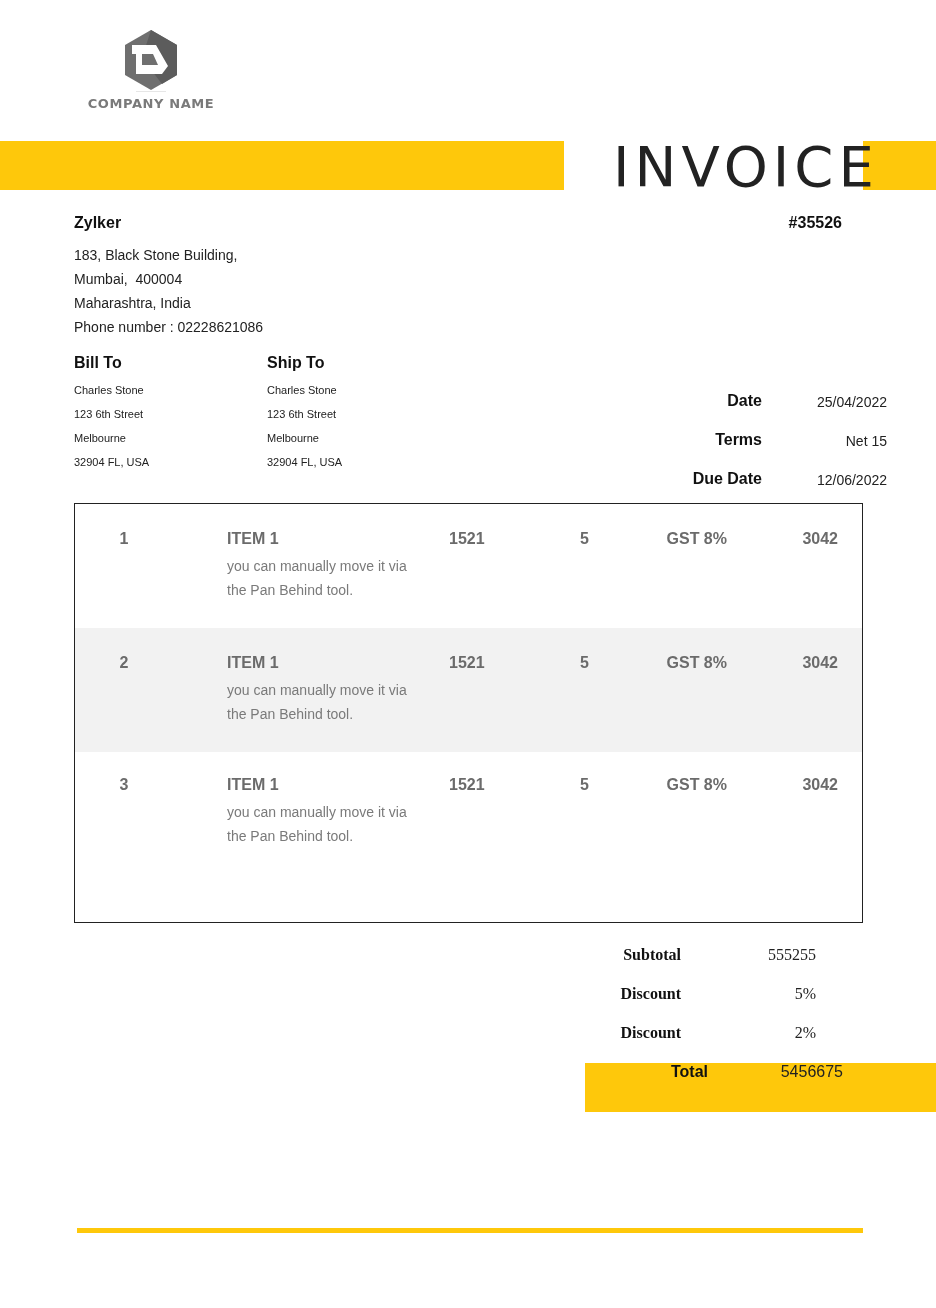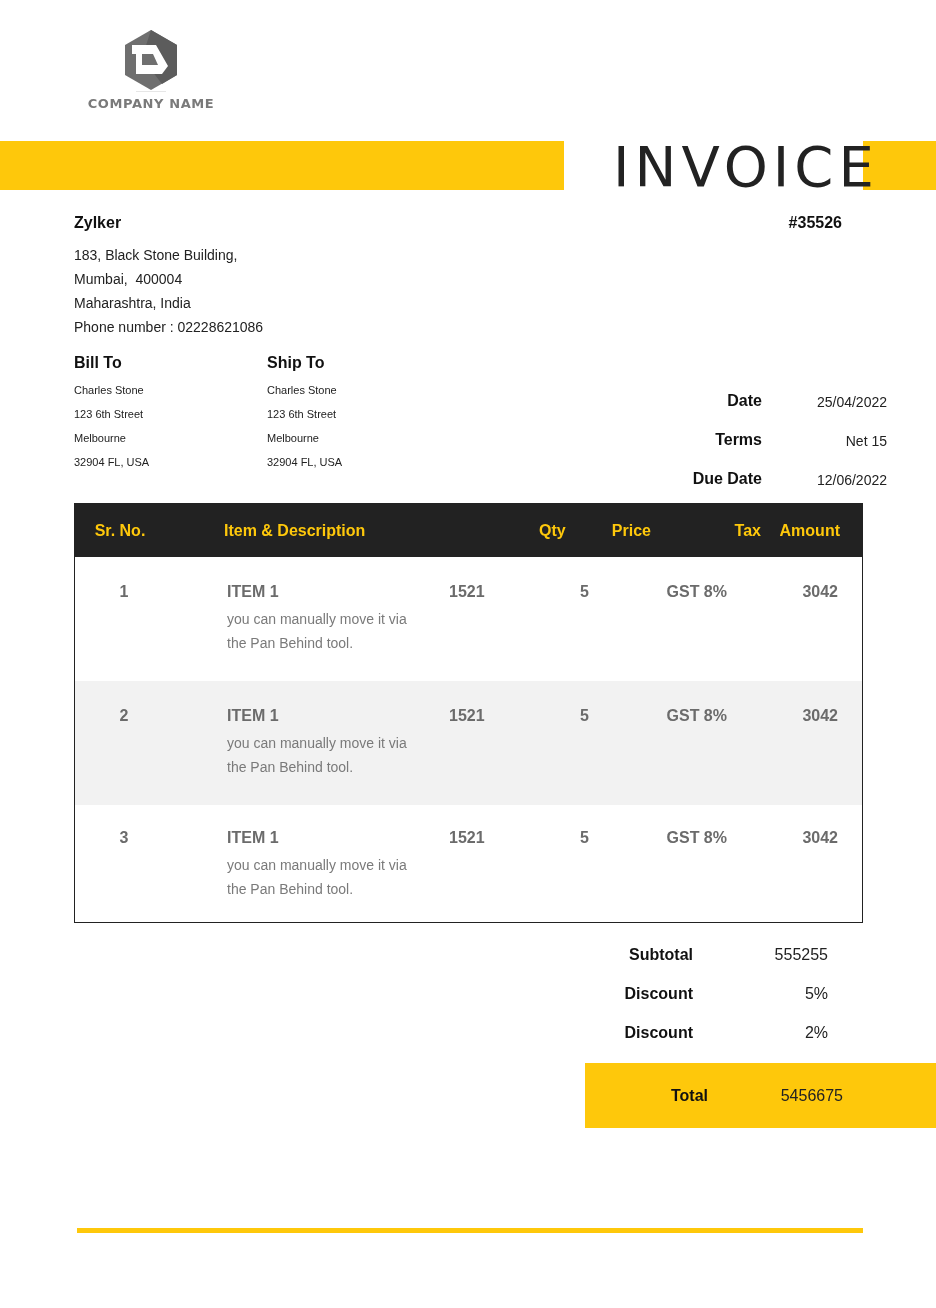--- a/index.html
+++ b/index.html
@@ -43,26 +43,26 @@
   .c-amt { flex: 1; text-align: right; padding-right: 24px; }
   .items-head .c-item { padding-left: 52px; width: 372px; }
   .items-head .c-qty { width: 58px; padding-left: 0; }
   .items-head .c-price { width: 118px; text-align: right; }
   .items-head .c-tax { width: 111px; text-align: right; }
   .items-head .c-sr { width: 90px; text-align: center; }
   .cell { font-weight: bold; font-size: 16px; color: #6b6b6b; }
   .item-name { font-weight: bold; font-size: 16px; color: #6b6b6b; white-space: nowrap; }
   .item-desc { font-size: 14px; color: #7a7a7a; line-height: 24px; margin-top: 6px; width: 200px; }
 
-  .totals { position: absolute; left: 570px; top: 946px; width: 351px; }
+  .totals { position: absolute; left: 558px; top: 946px; width: 351px; font-family: Liberation Serif, serif; }
   .t-row { display: flex; height: 39px; align-items: flex-start; }
   .t-label { width: 123px; text-align: right; font-weight: bold; font-size: 16px; color: #111; }
   .t-value { width: 135px; text-align: right; font-size: 16px; color: #222; padding-left: 48px; }
-  .t-total { position: absolute; left: 585px; top: 1063px; width: 351px; height: 65px; background: #fec80b;
-    display: flex; align-items: center; }
+  .t-total { position: absolute; left: 585px; top: 1063px; width: 351px; height: 49px; background: #fec80b;
+    display: flex; align-items: flex-start; }
   .t-total .t-label { width: 123px; }
   .t-total .t-value { width: 135px; }
 
   .footer-line { position: absolute; left: 77px; top: 1228px; width: 786px; height: 5px; background: #fec80b; }
 </style>
 </head>
 <body>
 
 <div class="logo">
   <svg width="58" height="64" viewBox="0 0 58 64">
@@ -117,28 +117,20 @@
     <div class="meta-label">Terms</div>
     <div class="meta-value">Net 15</div>
   </div>
   <div class="meta-row">
     <div class="meta-label">Due Date</div>
     <div class="meta-value">12/06/2022</div>
   </div>
 </div>
 
 <div class="items">
-  <div class="items-head">
-    <div class="c-sr">Sr. No.</div>
-    <div class="c-item" style="width:266px;padding-left:59px">Item &amp; Description</div>
-    <div class="c-qty" style="width:110px;padding-left:108px">Qty</div>
-    <div class="c-price" style="width:110px;text-align:right;padding-right:0">Price</div>
-    <div class="c-tax" style="width:112px">Tax</div>
-    <div class="c-amt" style="padding-right:22px">Amount</div>
-  </div>
 
   <div class="row">
     <div class="c-sr cell">1</div>
     <div class="c-item" style="width:276px;padding-left:54px">
       <div class="item-name">ITEM 1</div>
       <div class="item-desc">you can manually move it via the Pan Behind tool.</div>
     </div>
     <div class="cell" style="width:60px">1521</div>
     <div class="cell" style="width:80px;text-align:right">5</div>
     <div class="cell" style="width:138px;text-align:right">GST 8%</div>

